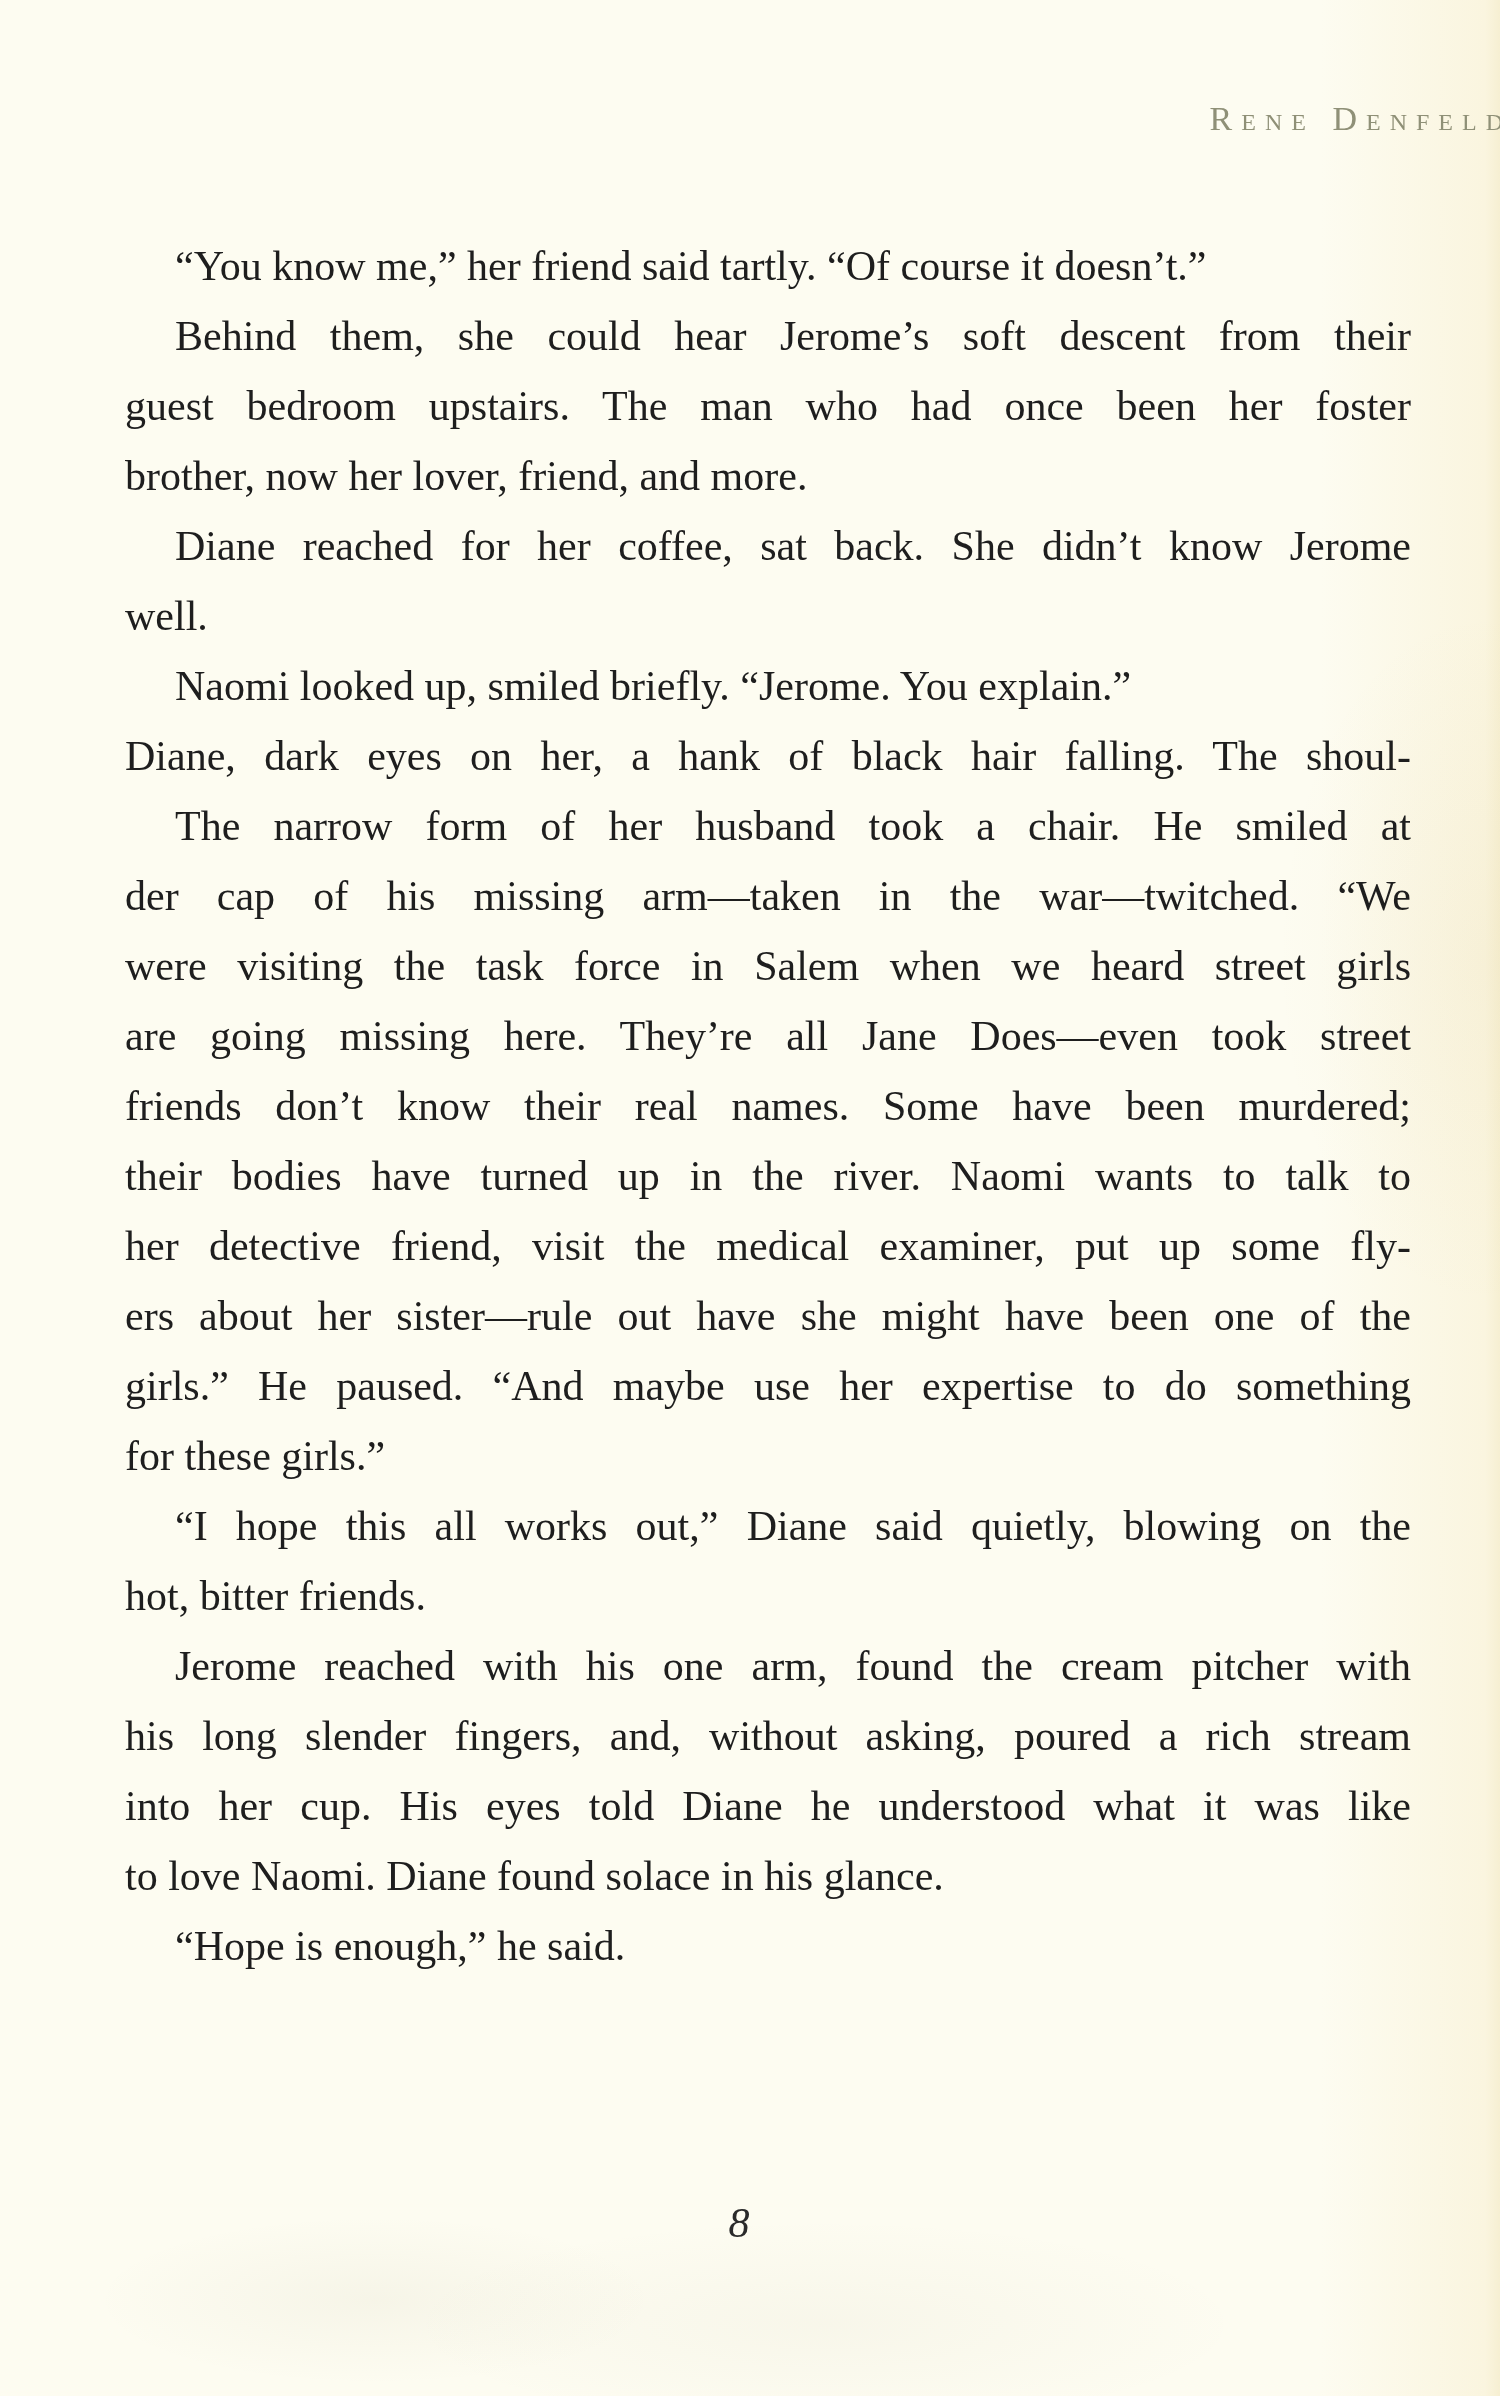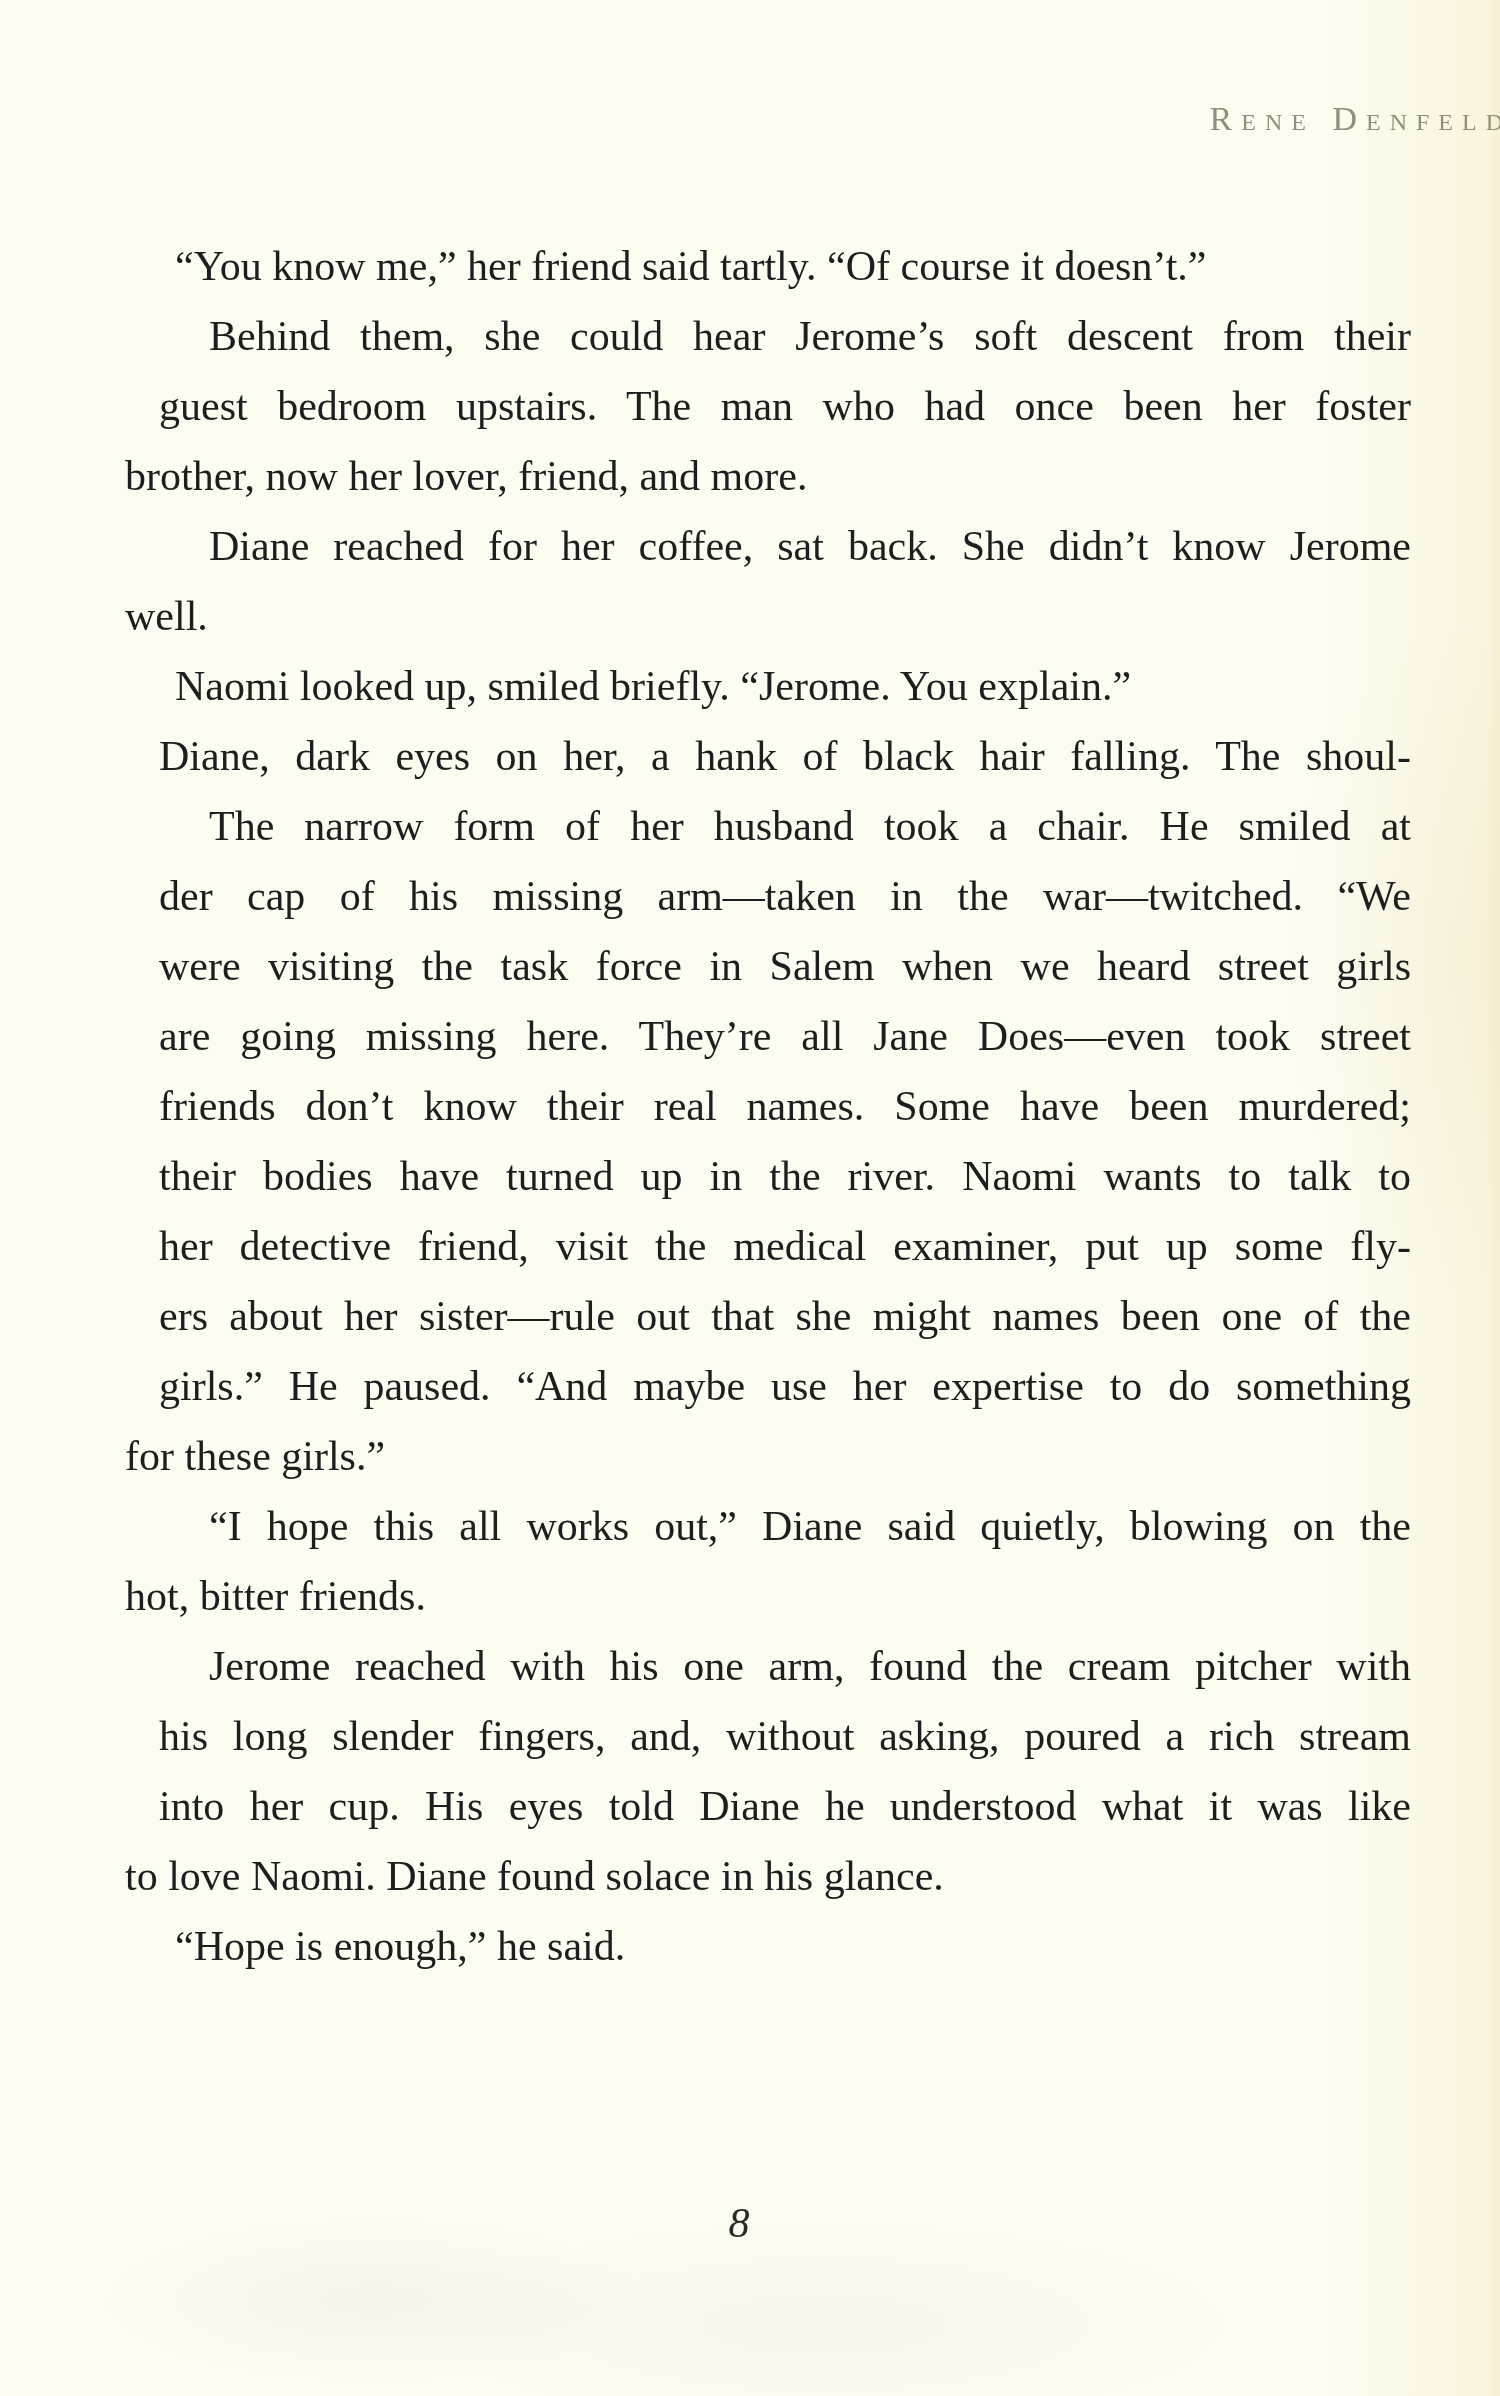--- a/index.html
+++ b/index.html
@@ -54,21 +54,20 @@
     line-height: 70px;
   }
   .para { margin: 0; }
   .line {
     text-align: left;
     white-space: normal;
   }
   .line.just {
     text-align: justify;
     text-align-last: justify;
-    margin-left: 34px;
   }
   .line.first {
     text-indent: 50px;
   }
   .folio {
     position: absolute;
     top: 2202px;
     left: 0;
     width: 1478px;
     text-align: center;
@@ -102,21 +101,21 @@
       </div>
       <div class="para">
         <div class="line just">Diane, dark eyes on her, a hank of black hair falling. The shoul-</div>
         <div class="line first just">The narrow form of her husband took a chair. He smiled at</div>
         <div class="line just">der cap of his missing arm—taken in the war—twitched. “We</div>
         <div class="line just">were visiting the task force in Salem when we heard street girls</div>
         <div class="line just">are going missing here. They’re all Jane Does—even took street</div>
         <div class="line just">friends don’t know their real names. Some have been murdered;</div>
         <div class="line just">their bodies have turned up in the river. Naomi wants to talk to</div>
         <div class="line just">her detective friend, visit the medical examiner, put up some fly-</div>
-        <div class="line just">ers about her sister—rule out that she might names been one of the</div>
+        <div class="line just">ers about her sister—rule out have she might have been one of the</div>
         <div class="line just">girls.” He paused. “And maybe use her expertise to do something</div>
         <div class="line">for these girls.”</div>
       </div>
       <div class="para">
         <div class="line first just">“I hope this all works out,” Diane said quietly, blowing on the</div>
         <div class="line">hot, bitter friends.</div>
       </div>
       <div class="para">
         <div class="line first just">Jerome reached with his one arm, found the cream pitcher with</div>
         <div class="line just">his long slender fingers, and, without asking, poured a rich stream</div>

